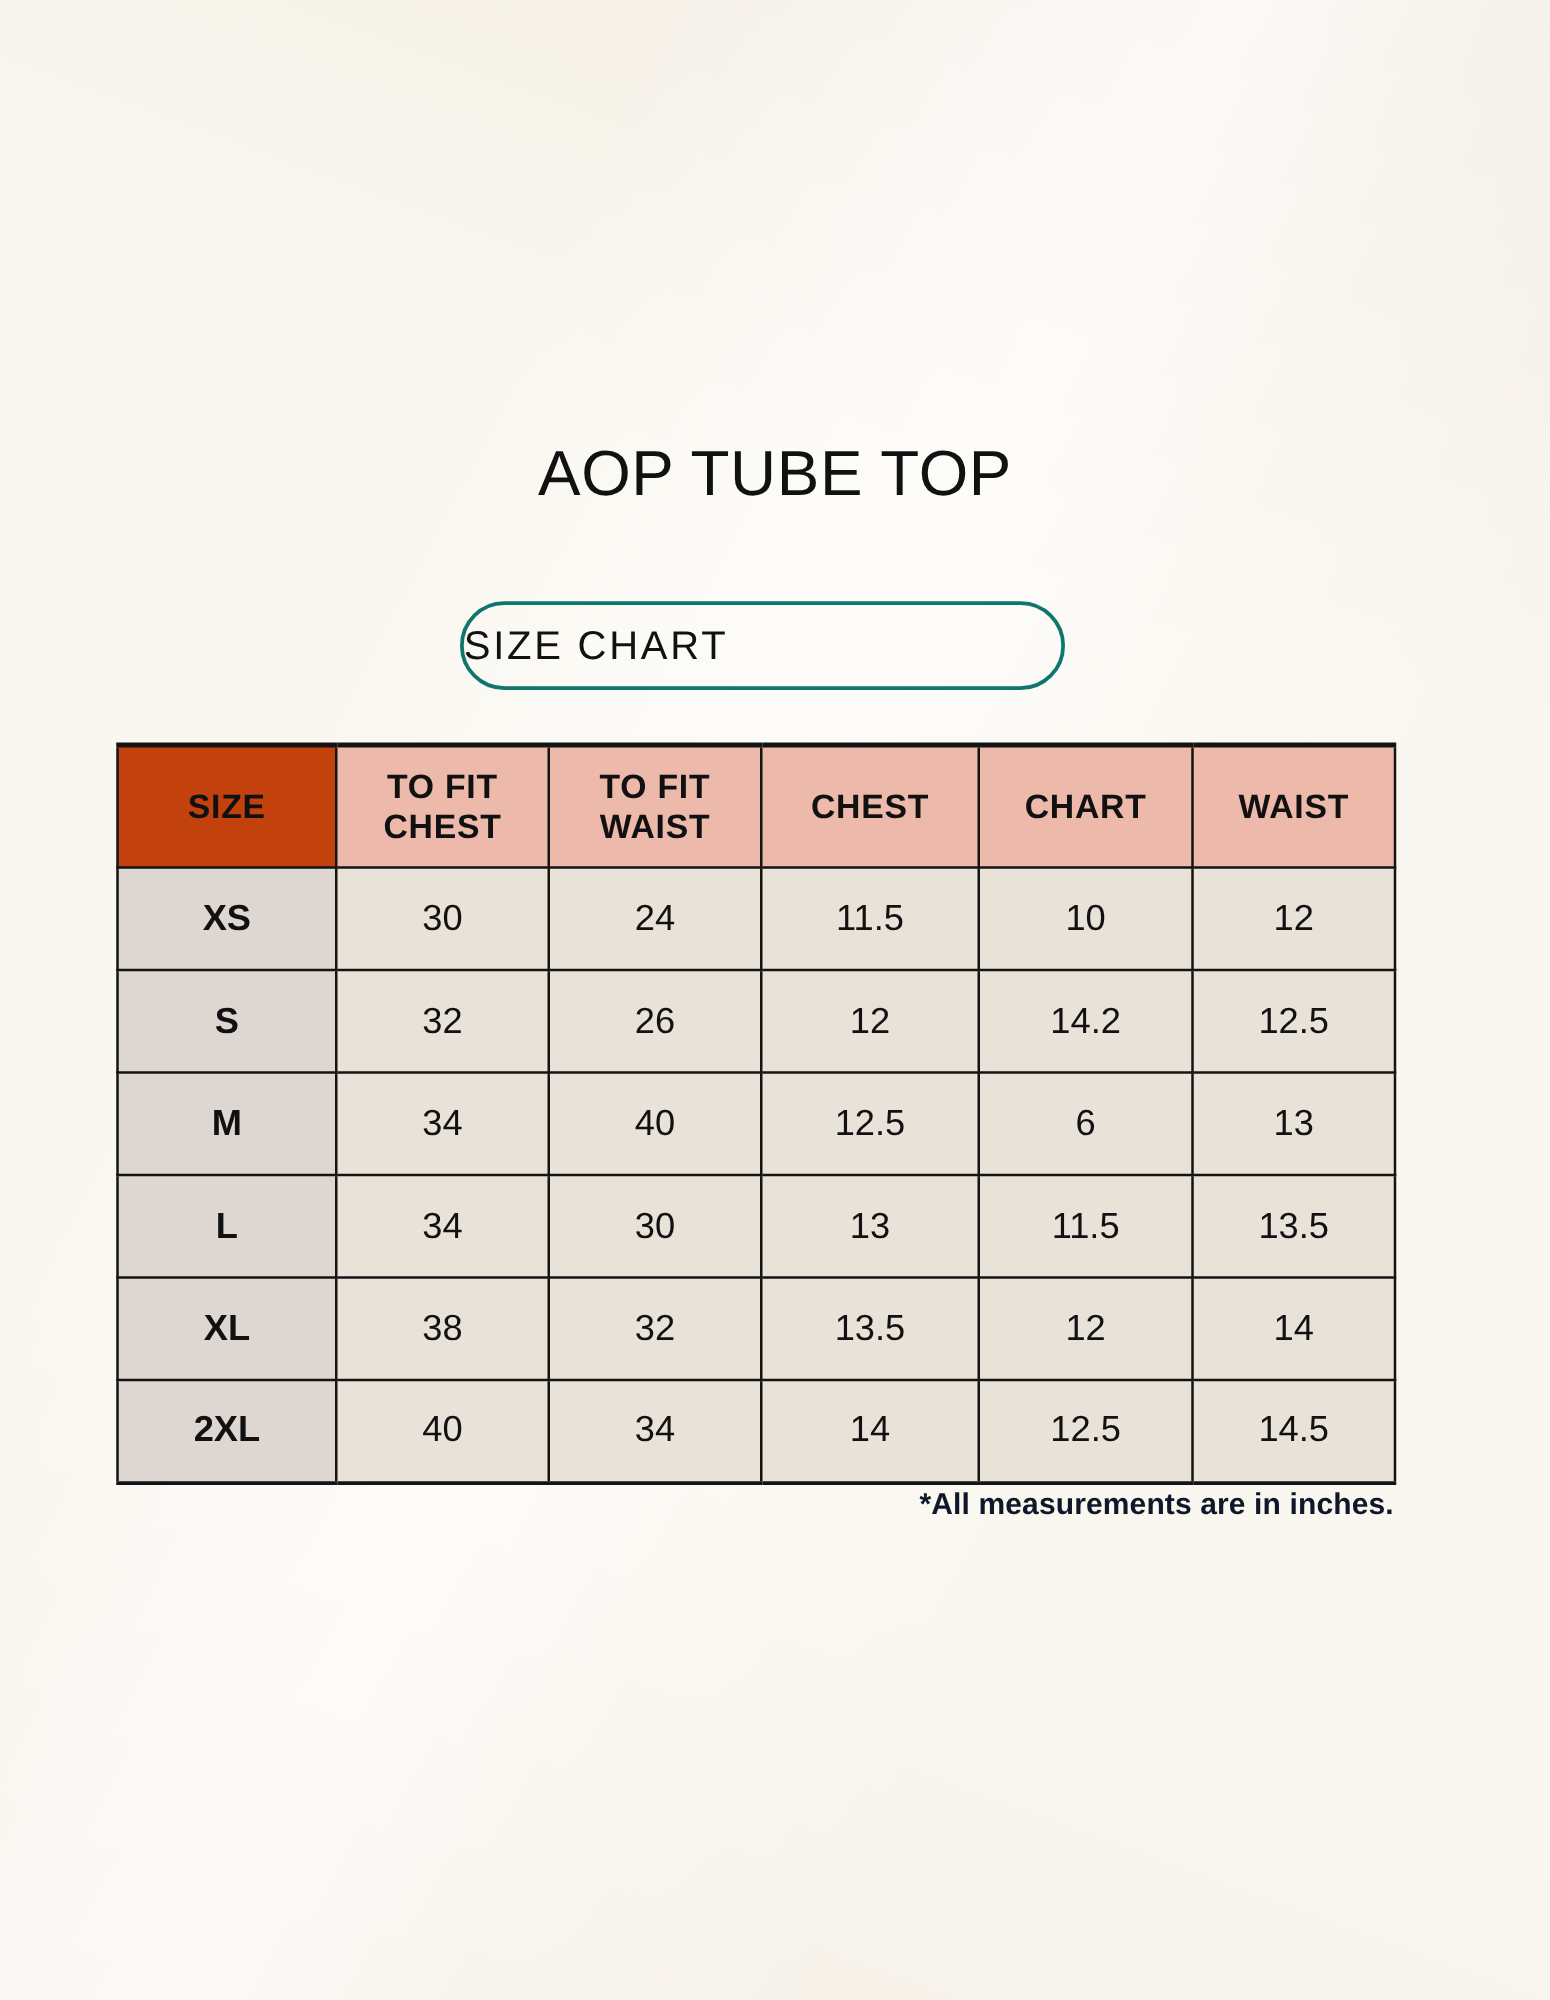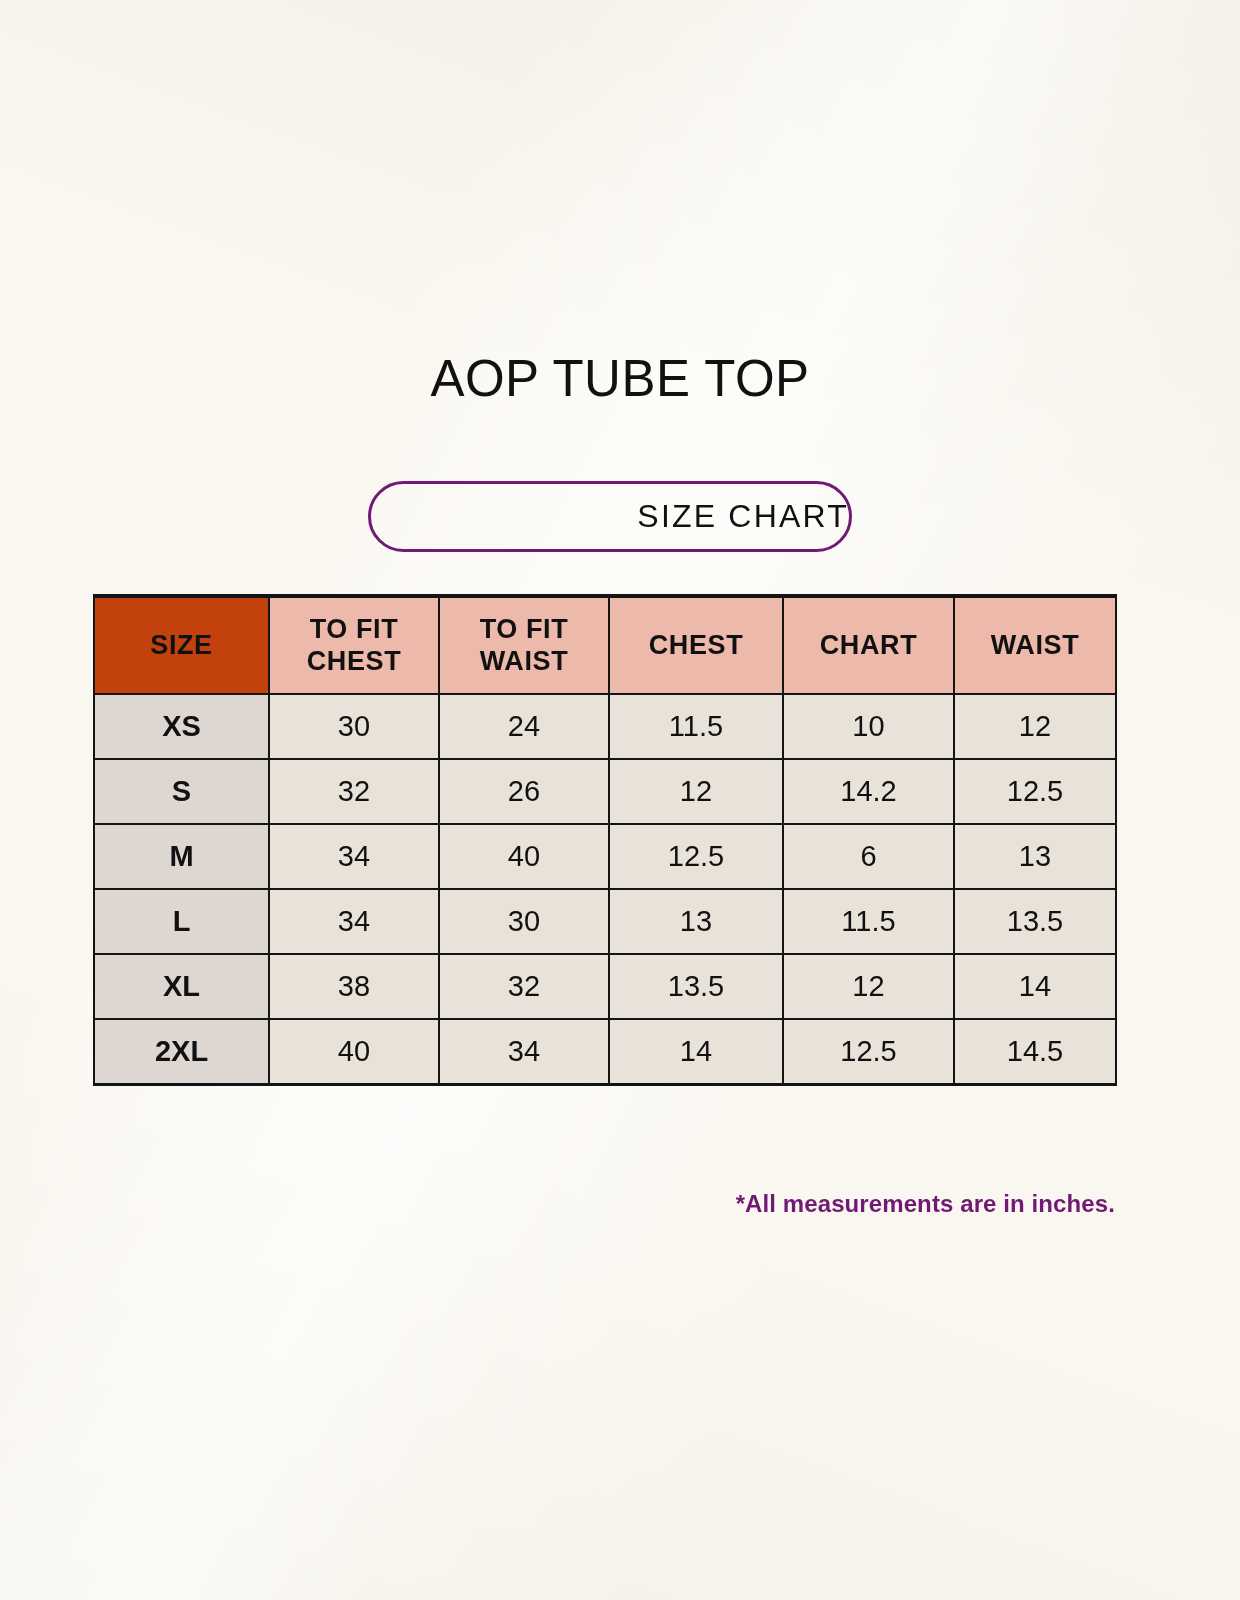--- a/index.html
+++ b/index.html
@@ -52,25 +52,25 @@
     white-space:nowrap;
   }
 
   
   .pill {
     position:absolute;
     left:368px;
     top:481px;
     width:484px;
     height:71px;
-    border:3px solid #701a75;
+    border:3px solid #0f766e;
     border-radius:36px;
     display:flex;
     align-items:center;
-    justify-content:flex-end;
+    justify-content:flex-start;
     background:transparent;
   }
   .pill-label {
     font-size:32px;
     font-weight:400;
     letter-spacing:2.2px;
     color:#111111;
     white-space:nowrap;
   }
 
@@ -110,21 +110,21 @@
     letter-spacing:0.6px;
     line-height:1.18;
     background-color:#edb9ab;
     border-top-width:4px;
   }
   table.size-table thead th.size-head {
     background-color:#c2410c;
   }
 
   table.size-table tbody td {
-    height:65px;
+    height:82px;
     font-size:29px;
     font-weight:400;
     background-color:#e9e2d8;
   }
   table.size-table tbody td.size-cell {
     background-color:#ded6d1;
     font-size:29px;
     font-weight:700;
   }
   table.size-table tbody tr:last-child td {
@@ -134,21 +134,21 @@
   
   .footnote {
     position:absolute;
     left:93px;
     top:1190px;
     width:1022px;
     text-align:right;
     font-size:24px;
     font-weight:700;
     letter-spacing:0.1px;
-    color:#701a75;
+    color:#0f172a;
     white-space:nowrap;
   }
 </style>
 </head>
 <body>
 
 <div class="page">
 
   <div class="title">AOP TUBE TOP</div>
 

